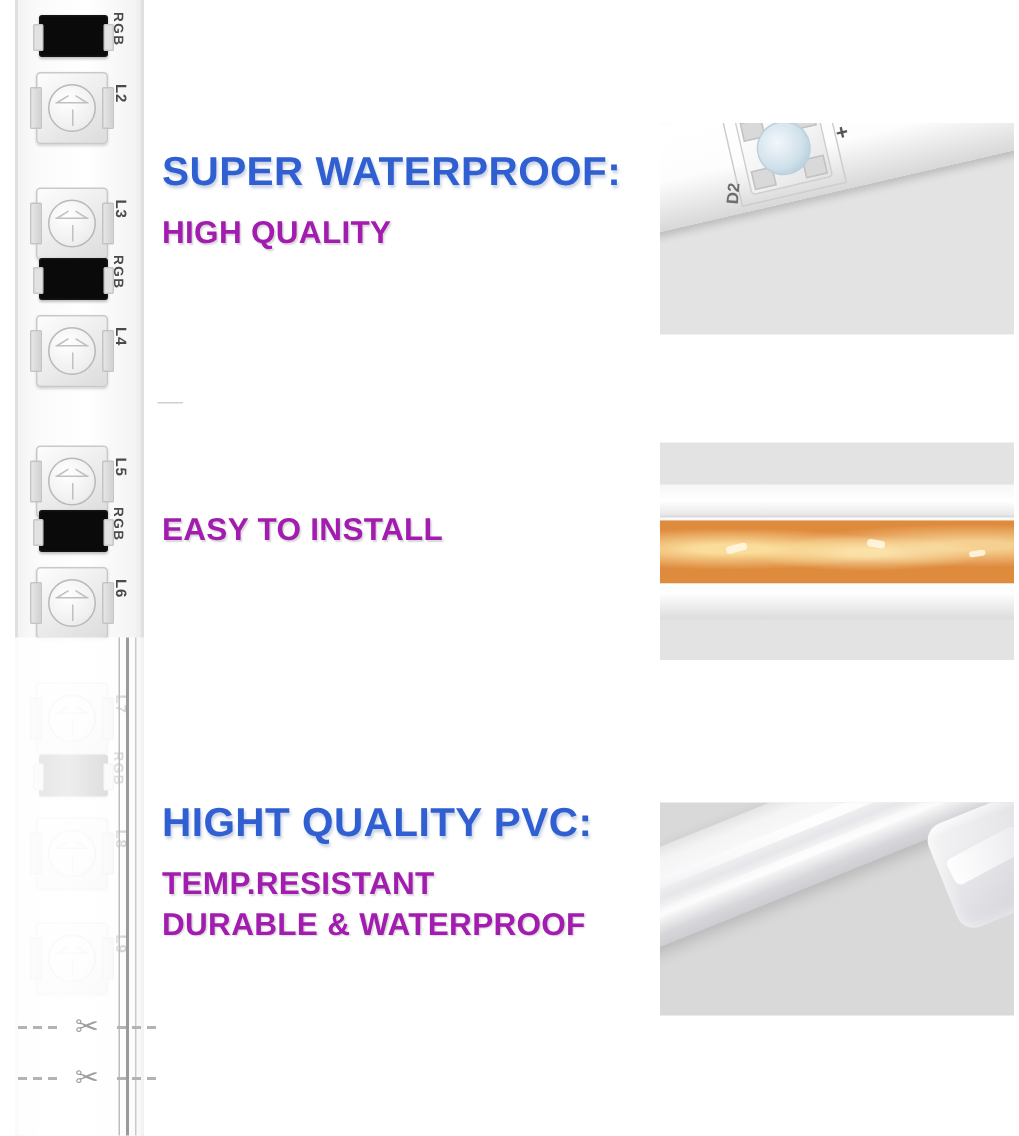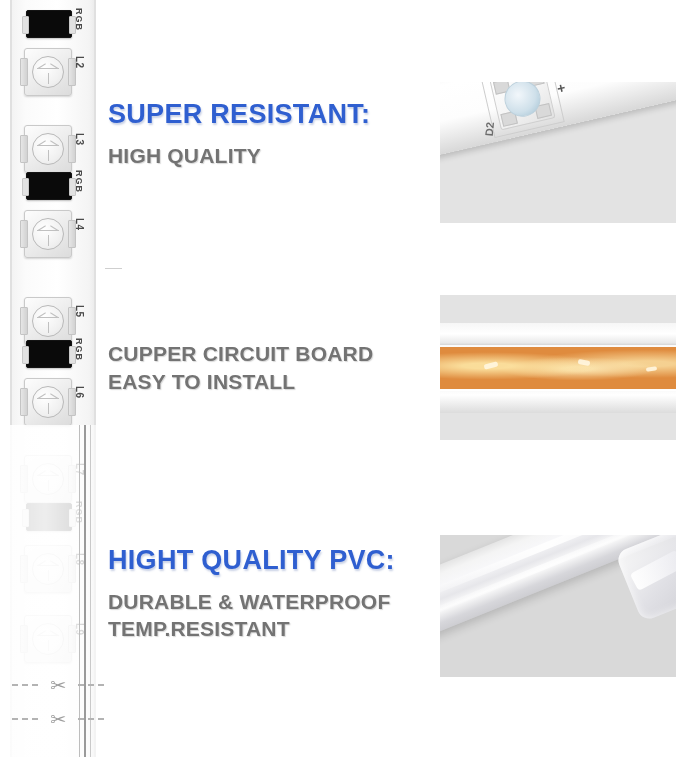--- a/index.html
+++ b/index.html
@@ -98,21 +98,21 @@
   #tick{position:absolute;left:105px;top:268px;width:17px;height:0;border-top:1px solid #cfcfcf;}
 
   
   .block{position:absolute;left:108px;}
   .heading{
     font-size:27px;font-weight:700;color:#2f5fd0;letter-spacing:.3px;
     text-shadow:1px 2px 2px rgba(120,140,190,.40);
     white-space:nowrap;line-height:1.1;
   }
   .body-line{
-    font-size:21px;font-weight:700;color:#737373;letter-spacing:.2px;
+    font-size:21px;font-weight:700;color:#a21caf;letter-spacing:.2px;
     line-height:1.32;white-space:nowrap;
     text-shadow:1px 1px 1px rgba(140,140,140,.35);
   }
 
   
   .panel{position:absolute;left:440px;width:236px;overflow:hidden;}
 
   
   #panel1{top:82px;height:141px;background:#e3e3e3;}
   #panel1 .pcb{
@@ -344,36 +344,35 @@
     <div class="cut" style="top: 706px;">
       <div class="dash l"></div>
       <div class="sc">✂</div>
       <div class="dash r"></div>
     </div>
   </div>
 
 <div id="tick"></div>
 
 <div class="block" id="block1" style="top:100px">
-  <div class="heading">SUPER RESISTANT:</div>
+  <div class="heading">SUPER WATERPROOF:</div>
   <div style="height:12px"></div>
   <div class="body-line">HIGH QUALITY</div>
 </div>
 
 <div class="block" id="block2" style="top:328px">
   <div style="height:12px"></div>
-  <div class="body-line">CUPPER CIRCUIT BOARD</div>
   <div class="body-line">EASY TO INSTALL</div>
 </div>
 
-<div class="block" id="block3" style="top:546px">
+<div class="block" id="block3" style="top:534px">
   <div class="heading">HIGHT QUALITY PVC:</div>
   <div style="height:12px"></div>
+  <div class="body-line">TEMP.RESISTANT</div>
   <div class="body-line">DURABLE &amp; WATERPROOF</div>
-  <div class="body-line">TEMP.RESISTANT</div>
 </div>
 
 <div class="panel" id="panel1">
   <div class="pcb">
     <div class="brack b1"></div>
     <div class="chip">
       <div class="pad p1"></div>
       <div class="pad p2"></div>
       <div class="pad p3"></div>
       <div class="pad p4"></div>

